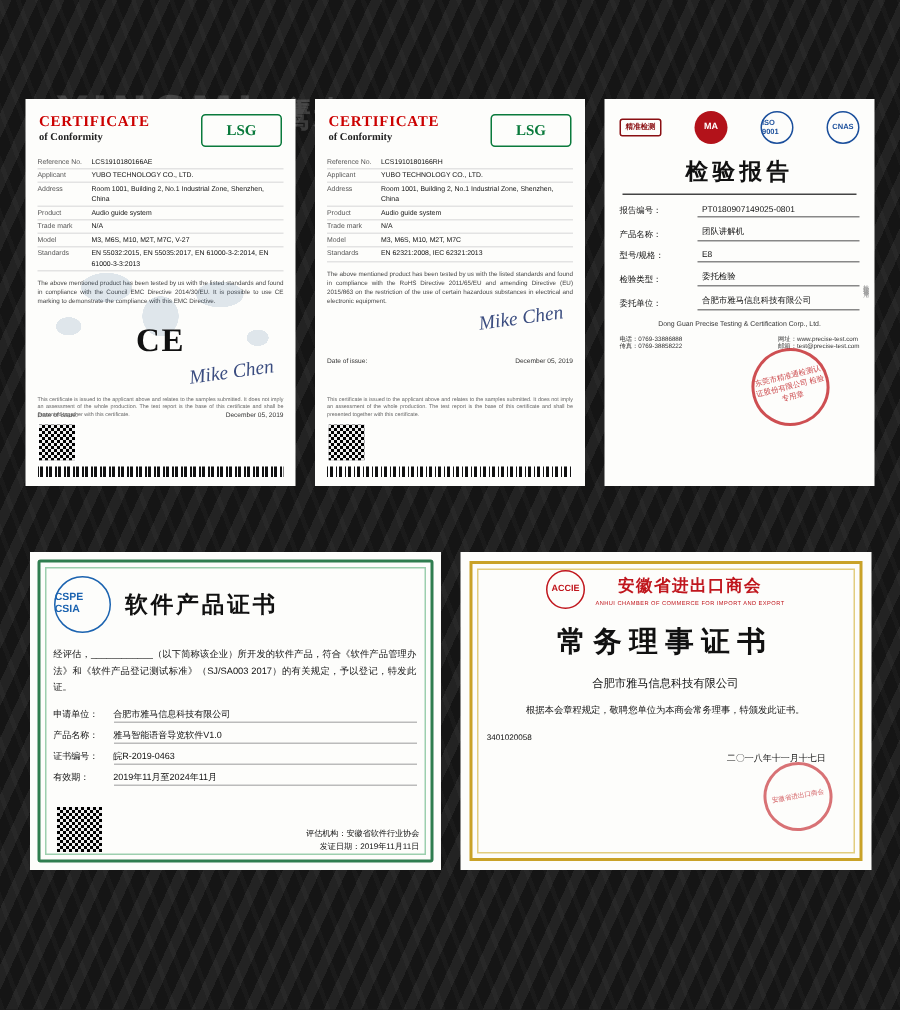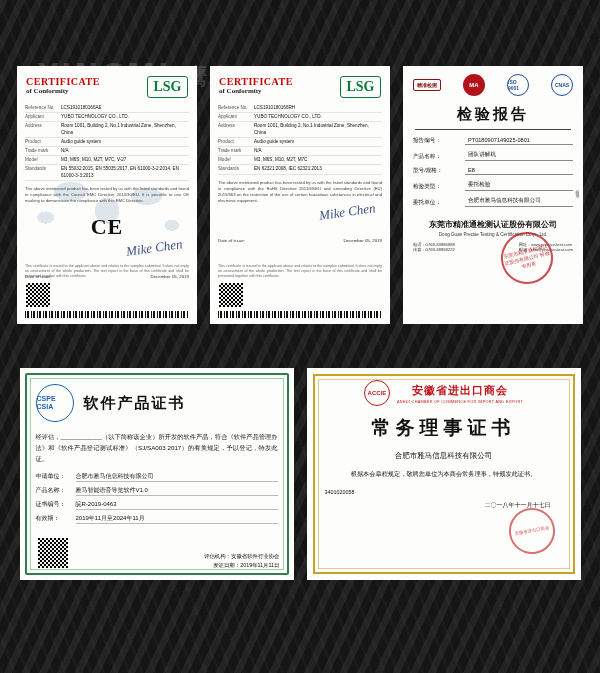--- a/index.html
+++ b/index.html
@@ -79,23 +79,23 @@
     overflow: hidden;
   }
   .paper.small { width: 180px; height: 258px; }
   .paper.wide  { width: 274px; height: 212px; }
 
   
   .ce-top { display: flex; justify-content: space-between; align-items: flex-start; padding: 10px 9px 0 9px; }
   .ce-title { font-size: 10px; font-weight: bold; color: #c00; letter-spacing: .5px; font-family: "Liberation Serif", serif; }
   .ce-sub { font-size: 7px; color: #222; font-family: "Liberation Serif", serif; margin-top: 0; font-weight: bold;}
   .ce-logo {
-    width: 41px; height: 22px; border: 1.5px solid #0a7a3c; border-radius: 3px;
+    width: 54px; height: 22px; border: 1.5px solid #0a7a3c; border-radius: 3px;
     display: flex; align-items: center; justify-content: center;
-    color: #0a7a3c; font-size: 14px; font-weight: bold; font-family: "Liberation Serif", serif;
+    color: #0a7a3c; font-size: 10px; font-weight: bold; font-family: "Liberation Serif", serif;
   }
   .mini-table { margin: 6px 8px 0 8px; }
   .mini-row { display: flex; font-size: 4.6px; line-height: 6.2px; color: #333; border-bottom: .5px solid #e3e3e3; padding: 1px 0; }
   .mini-row .k { width: 36px; color: #555; flex: none; }
   .mini-row .v { flex: 1; color: #111; }
   .para { margin: 5px 8px 0 8px; font-size: 4.2px; line-height: 6px; color: #444; text-align: justify; }
   .map {
     position: absolute; left: 0; right: 0; top: 92px; height: 96px;
     opacity: .14;
     background:
@@ -382,21 +382,20 @@
               </div>
             <div class="ifield">
                 <span class="lbl">检验类型：</span>
                 <span class="val">委托检验</span>
               </div>
             <div class="ifield">
                 <span class="lbl">委托单位：</span>
                 <span class="val">合肥市雅马信息科技有限公司</span>
               </div>
           </div>
-          <div class="insp-company">东莞市精准通检测认证股份有限公司</div>
           <div class="insp-company-en">Dong Guan Precise Testing &amp; Certification Corp., Ltd.</div>
           <div class="insp-contacts">
             <div>
               <div>电话：0769-33886888</div>
               <div>传真：0769-38858222</div>
             </div>
             <div>
               <div>网址：www.precise-test.com</div>
               <div>邮箱：test@precise-test.com</div>
             </div>

